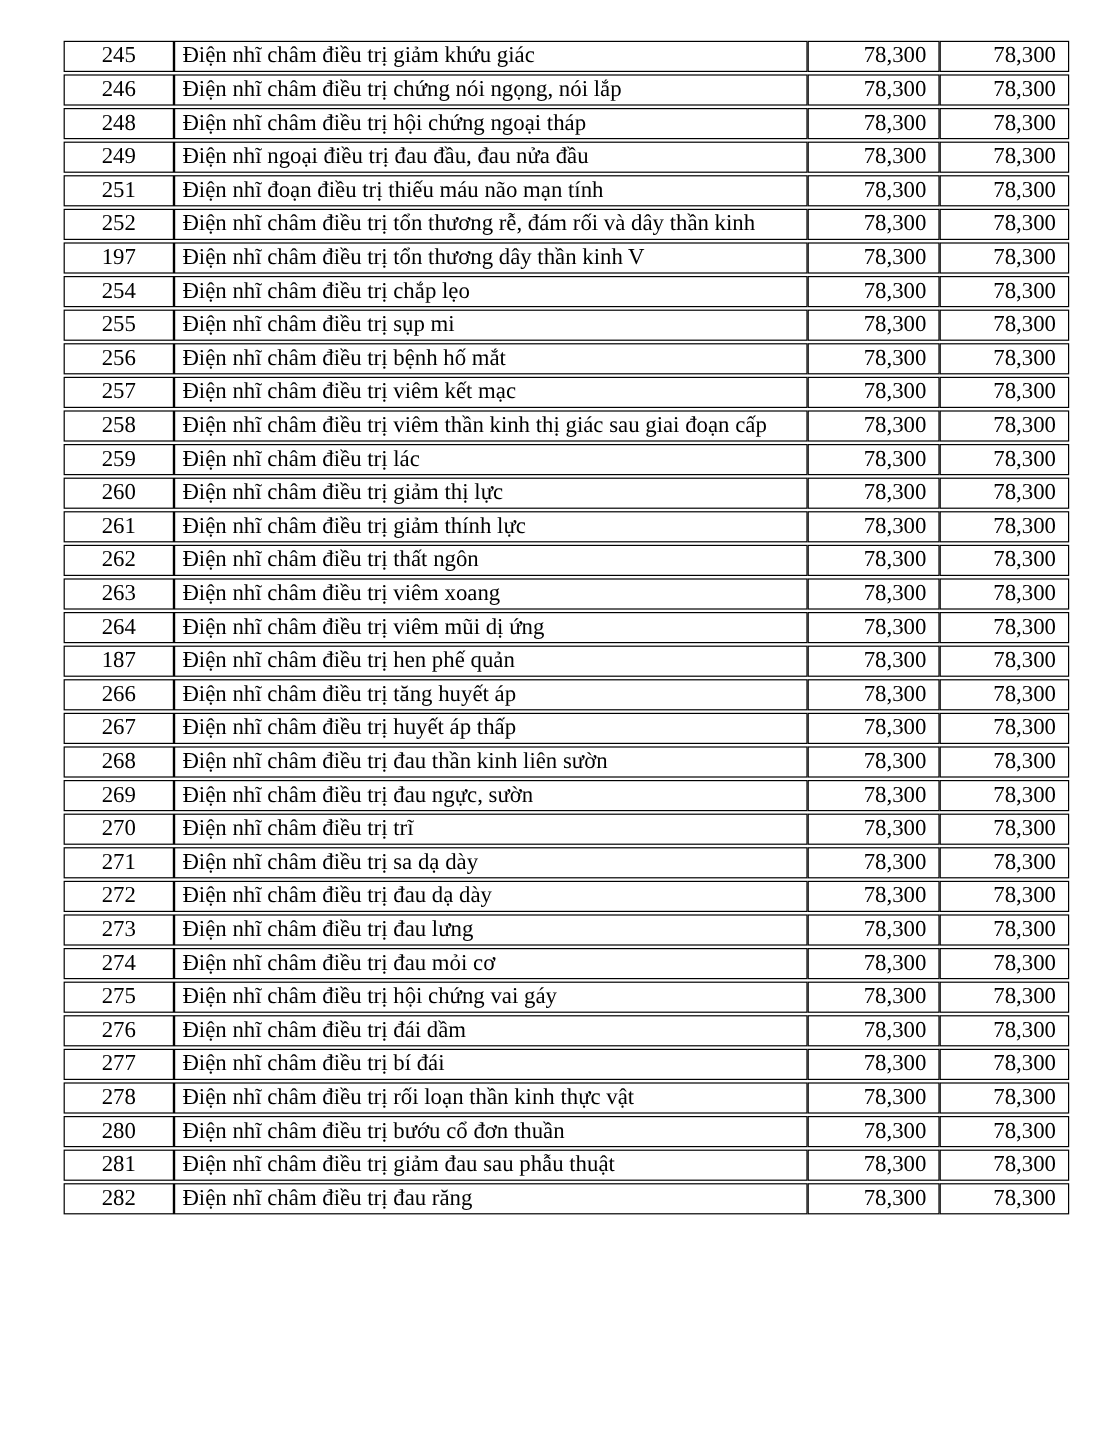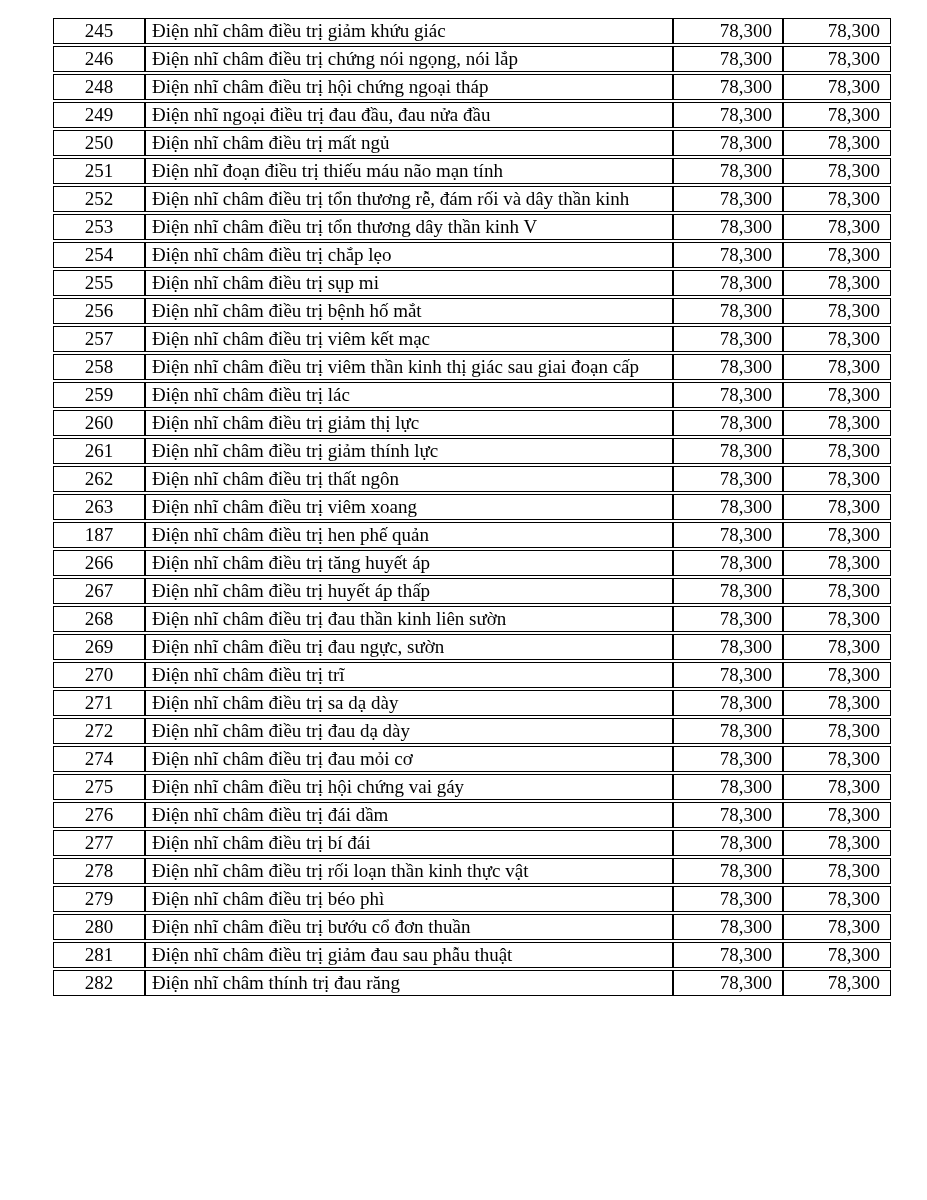--- a/index.html
+++ b/index.html
@@ -16,21 +16,21 @@
   .page {
     position: relative;
     width: 927px;
     height: 1200px;
     background: #ffffff;
     overflow: hidden;
   }
   table.price-table {
     position: absolute;
     left: 53px;
-    top: 16px;
+    top: 32px;
     width: 838px;
     table-layout: fixed;
     border-collapse: separate;
     border-spacing: 0 2px;
     font-size: 19px;
   }
   col.c-no     { width: 92px; }
   col.c-name   { width: 528px; }
   col.c-price1 { width: 110px; }
   col.c-price2 { width: 108px; }
@@ -85,39 +85,33 @@
           <td class="col-price1">78,300</td>
           <td class="col-price2">78,300</td>
         </tr>
         <tr>
           <td class="col-no">249</td>
           <td class="col-service">Điện nhĩ ngoại điều trị đau đầu, đau nửa đầu</td>
           <td class="col-price1">78,300</td>
           <td class="col-price2">78,300</td>
         </tr>
         <tr>
-          <td class="col-no">250</td>
-          <td class="col-service">Điện nhĩ châm điều trị mất ngủ</td>
-          <td class="col-price1">78,300</td>
-          <td class="col-price2">78,300</td>
-        </tr>
-        <tr>
           <td class="col-no">251</td>
           <td class="col-service">Điện nhĩ đoạn điều trị thiếu máu não mạn tính</td>
           <td class="col-price1">78,300</td>
           <td class="col-price2">78,300</td>
         </tr>
         <tr>
           <td class="col-no">252</td>
           <td class="col-service">Điện nhĩ châm điều trị tổn thương rễ, đám rối và dây thần kinh</td>
           <td class="col-price1">78,300</td>
           <td class="col-price2">78,300</td>
         </tr>
         <tr>
-          <td class="col-no">253</td>
+          <td class="col-no">197</td>
           <td class="col-service">Điện nhĩ châm điều trị tổn thương dây thần kinh V</td>
           <td class="col-price1">78,300</td>
           <td class="col-price2">78,300</td>
         </tr>
         <tr>
           <td class="col-no">254</td>
           <td class="col-service">Điện nhĩ châm điều trị chắp lẹo</td>
           <td class="col-price1">78,300</td>
           <td class="col-price2">78,300</td>
         </tr>
@@ -169,20 +163,26 @@
           <td class="col-price1">78,300</td>
           <td class="col-price2">78,300</td>
         </tr>
         <tr>
           <td class="col-no">263</td>
           <td class="col-service">Điện nhĩ châm điều trị viêm xoang</td>
           <td class="col-price1">78,300</td>
           <td class="col-price2">78,300</td>
         </tr>
         <tr>
+          <td class="col-no">264</td>
+          <td class="col-service">Điện nhĩ châm điều trị viêm mũi dị ứng</td>
+          <td class="col-price1">78,300</td>
+          <td class="col-price2">78,300</td>
+        </tr>
+        <tr>
           <td class="col-no">187</td>
           <td class="col-service">Điện nhĩ châm điều trị hen phế quản</td>
           <td class="col-price1">78,300</td>
           <td class="col-price2">78,300</td>
         </tr>
         <tr>
           <td class="col-no">266</td>
           <td class="col-service">Điện nhĩ châm điều trị tăng huyết áp</td>
           <td class="col-price1">78,300</td>
           <td class="col-price2">78,300</td>
@@ -217,20 +217,26 @@
           <td class="col-price1">78,300</td>
           <td class="col-price2">78,300</td>
         </tr>
         <tr>
           <td class="col-no">272</td>
           <td class="col-service">Điện nhĩ châm điều trị đau dạ dày</td>
           <td class="col-price1">78,300</td>
           <td class="col-price2">78,300</td>
         </tr>
         <tr>
+          <td class="col-no">273</td>
+          <td class="col-service">Điện nhĩ châm điều trị đau lưng</td>
+          <td class="col-price1">78,300</td>
+          <td class="col-price2">78,300</td>
+        </tr>
+        <tr>
           <td class="col-no">274</td>
           <td class="col-service">Điện nhĩ châm điều trị đau mỏi cơ</td>
           <td class="col-price1">78,300</td>
           <td class="col-price2">78,300</td>
         </tr>
         <tr>
           <td class="col-no">275</td>
           <td class="col-service">Điện nhĩ châm điều trị hội chứng vai gáy</td>
           <td class="col-price1">78,300</td>
           <td class="col-price2">78,300</td>
@@ -247,38 +253,32 @@
           <td class="col-price1">78,300</td>
           <td class="col-price2">78,300</td>
         </tr>
         <tr>
           <td class="col-no">278</td>
           <td class="col-service">Điện nhĩ châm điều trị rối loạn thần kinh thực vật</td>
           <td class="col-price1">78,300</td>
           <td class="col-price2">78,300</td>
         </tr>
         <tr>
-          <td class="col-no">279</td>
-          <td class="col-service">Điện nhĩ châm điều trị béo phì</td>
-          <td class="col-price1">78,300</td>
-          <td class="col-price2">78,300</td>
-        </tr>
-        <tr>
           <td class="col-no">280</td>
           <td class="col-service">Điện nhĩ châm điều trị bướu cổ đơn thuần</td>
           <td class="col-price1">78,300</td>
           <td class="col-price2">78,300</td>
         </tr>
         <tr>
           <td class="col-no">281</td>
           <td class="col-service">Điện nhĩ châm điều trị giảm đau sau phẫu thuật</td>
           <td class="col-price1">78,300</td>
           <td class="col-price2">78,300</td>
         </tr>
         <tr>
           <td class="col-no">282</td>
-          <td class="col-service">Điện nhĩ châm thính trị đau răng</td>
+          <td class="col-service">Điện nhĩ châm điều trị đau răng</td>
           <td class="col-price1">78,300</td>
           <td class="col-price2">78,300</td>
         </tr>
       </tbody>
   </table>
 </div>
 
 </body></html>

